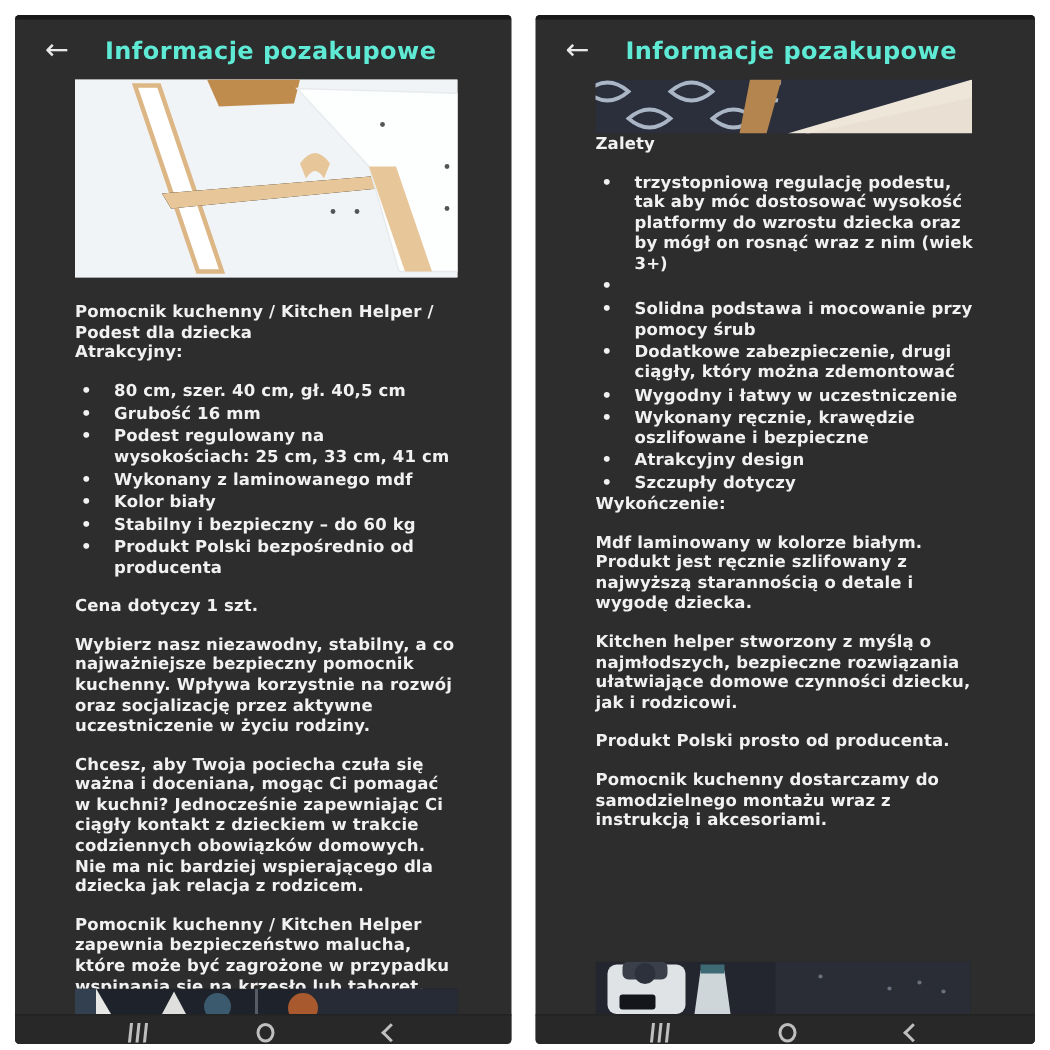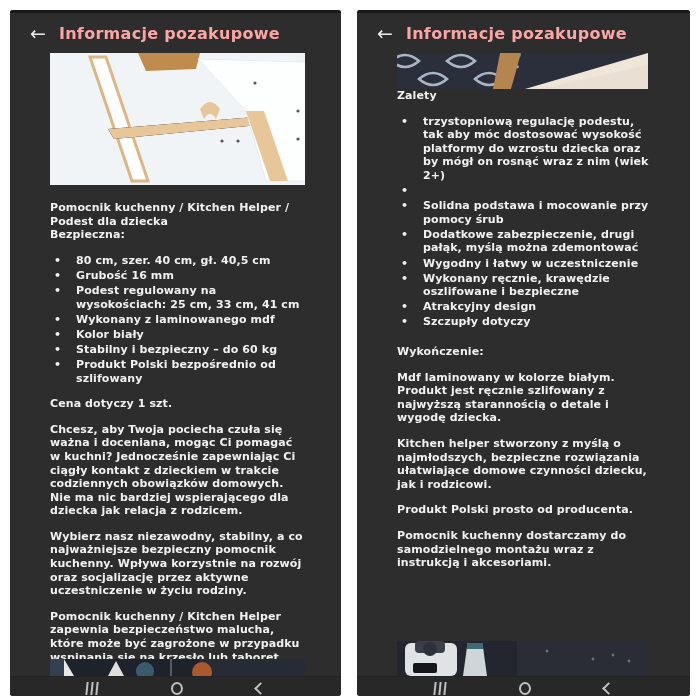--- a/index.html
+++ b/index.html
@@ -8,21 +8,21 @@
   .canvas { position:relative; width:700px; height:700px; background:#fff; }
 
   .screen { position:absolute; top:10px; height:686px; background:#2d2d2d;
             border-radius:3px; overflow:hidden; color:#f3f3f3; }
   .screen.left  { left:10px;  width:331px; }
   .screen.right { left:357px; width:333px; }
   .statusbar-remnant { position:absolute; top:0; left:0; right:0; height:3px; background:#191919; }
 
   .appheader { display:flex; align-items:center; padding:14px 18px 6px 20px; }
   .back-arrow { font-size:19px; color:#e9e9e9; line-height:1; cursor:pointer; }
-  .app-title { margin-left:13px; font-size:16px; font-weight:bold; letter-spacing:.3px; color:#fca5a5; }
+  .app-title { margin-left:24px; font-size:16px; font-weight:bold; letter-spacing:.3px; color:#5eead4; }
 
   .content { padding:0 36px 0 40px; }
   .body-text { font-size:11px; font-weight:bold; line-height:13.6px; color:#f1f1f1; letter-spacing:.1px; }
   .para { margin-top:12px; }
   .heading { }
 
   ul.bullets { list-style:none; margin-top:12px; }
   ul.bullets li { display:flex; margin-top:1.5px; }
   ul.bullets li .dot { width:26px; flex:0 0 26px; text-align:left; padding-left:4px; }
   ul.bullets li .btext { flex:1; }
@@ -70,21 +70,21 @@
         <path d="M150,56 q10,-14 20,0 l-4,10 q-6,-10 -12,0 z" fill="#e7c79a"></path>
         <circle cx="205" cy="30" r="1.6" fill="#555"></circle>
         <circle cx="248" cy="58" r="1.6" fill="#555"></circle>
         <circle cx="248" cy="86" r="1.6" fill="#555"></circle>
         <circle cx="172" cy="88" r="1.6" fill="#555"></circle>
         <circle cx="188" cy="88" r="1.6" fill="#555"></circle>
       </svg>
 
       <div class="body-text caption">Pomocnik kuchenny / Kitchen Helper / Podest dla dziecka</div>
 
-      <div class="body-text heading">Bezpieczna:</div>
+      <div class="body-text heading">Atrakcyjny:</div>
 
       <ul class="bullets body-text">
 
       <li>
             <span class="dot">•</span>
             <span class="btext">80 cm, szer. 40 cm, gł. 40,5 cm</span>
           </li>
           <li>
             <span class="dot">•</span>
             <span class="btext">Grubość 16 mm</span>
@@ -100,29 +100,29 @@
           <li>
             <span class="dot">•</span>
             <span class="btext">Kolor biały</span>
           </li>
           <li>
             <span class="dot">•</span>
             <span class="btext">Stabilny i bezpieczny – do 60 kg</span>
           </li>
           <li>
             <span class="dot">•</span>
-            <span class="btext">Produkt Polski bezpośrednio od szlifowany</span>
+            <span class="btext">Produkt Polski bezpośrednio od producenta</span>
           </li>
         </ul>
 
       <div class="body-text para">Cena dotyczy 1 szt.</div>
 
+      <div class="body-text para">Wybierz nasz niezawodny, stabilny, a co najważniejsze bezpieczny pomocnik kuchenny. Wpływa korzystnie na rozwój oraz socjalizację przez aktywne uczestniczenie w życiu rodziny.</div>
+
       <div class="body-text para">Chcesz, aby Twoja pociecha czuła się ważna i doceniana, mogąc Ci pomagać w kuchni? Jednocześnie zapewniając Ci ciągły kontakt z dzieckiem w trakcie codziennych obowiązków domowych. Nie ma nic bardziej wspierającego dla dziecka jak relacja z rodzicem.</div>
-
-      <div class="body-text para">Wybierz nasz niezawodny, stabilny, a co najważniejsze bezpieczny pomocnik kuchenny. Wpływa korzystnie na rozwój oraz socjalizację przez aktywne uczestniczenie w życiu rodziny.</div>
 
       <div class="body-text para">Pomocnik kuchenny / Kitchen Helper zapewnia bezpieczeństwo malucha, które może być zagrożone w przypadku wspinania się na krzesło lub taboret.</div>
     </div>
 
     <div class="bottom-zone">
 
       <svg class="photo strip-photo" width="255" height="17" viewBox="0 0 255 17">
         <rect x="0" y="0" width="255" height="17" fill="#1d222b"></rect>
         <rect x="150" y="0" width="105" height="17" fill="#262b35"></rect>
         <polygon points="4,17 14,0 24,17" fill="#e8e8e6"></polygon>
@@ -174,52 +174,52 @@
         <polygon points="140,36 251,6 251,36" fill="#e9dfd2"></polygon>
         <polygon points="128,36 251,0 251,12 142,36" fill="#efe6da"></polygon>
       </svg>
 
       <div class="body-text heading">Zalety</div>
 
       <ul class="bullets body-text">
 
       <li>
             <span class="dot">•</span>
-            <span class="btext">trzystopniową regulację podestu, tak aby móc dostosować wysokość platformy do wzrostu dziecka oraz by mógł on rosnąć wraz z nim (wiek 2+)</span>
+            <span class="btext">trzystopniową regulację podestu, tak aby móc dostosować wysokość platformy do wzrostu dziecka oraz by mógł on rosnąć wraz z nim (wiek 3+)</span>
           </li>
           <li>
             <span class="dot">•</span>
           </li>
           <li>
             <span class="dot">•</span>
             <span class="btext">Solidna podstawa i mocowanie przy pomocy śrub</span>
           </li>
           <li>
             <span class="dot">•</span>
-            <span class="btext">Dodatkowe zabezpieczenie, drugi pałąk, myślą można zdemontować</span>
+            <span class="btext">Dodatkowe zabezpieczenie, drugi ciągły, który można zdemontować</span>
           </li>
           <li>
             <span class="dot">•</span>
             <span class="btext">Wygodny i łatwy w uczestniczenie</span>
           </li>
           <li>
             <span class="dot">•</span>
             <span class="btext">Wykonany ręcznie, krawędzie oszlifowane i bezpieczne</span>
           </li>
           <li>
             <span class="dot">•</span>
             <span class="btext">Atrakcyjny design</span>
           </li>
           <li>
             <span class="dot">•</span>
             <span class="btext">Szczupły dotyczy</span>
           </li>
         </ul>
 
-      <div class="body-text para" style="margin-top:16px">Wykończenie:</div>
+      <div class="body-text para" style="margin-top:0">Wykończenie:</div>
 
       <div class="body-text para">Mdf laminowany w kolorze białym.  Produkt jest ręcznie szlifowany z najwyższą starannością o detale i wygodę dziecka.</div>
 
       <div class="body-text para">Kitchen helper stworzony z myślą o najmłodszych, bezpieczne rozwiązania ułatwiające domowe czynności dziecku, jak i rodzicowi.</div>
 
       <div class="body-text para">Produkt Polski prosto od producenta.</div>
 
 
       <div class="body-text para">Pomocnik kuchenny dostarczamy do samodzielnego montażu wraz z instrukcją i akcesoriami.</div>
     </div>

